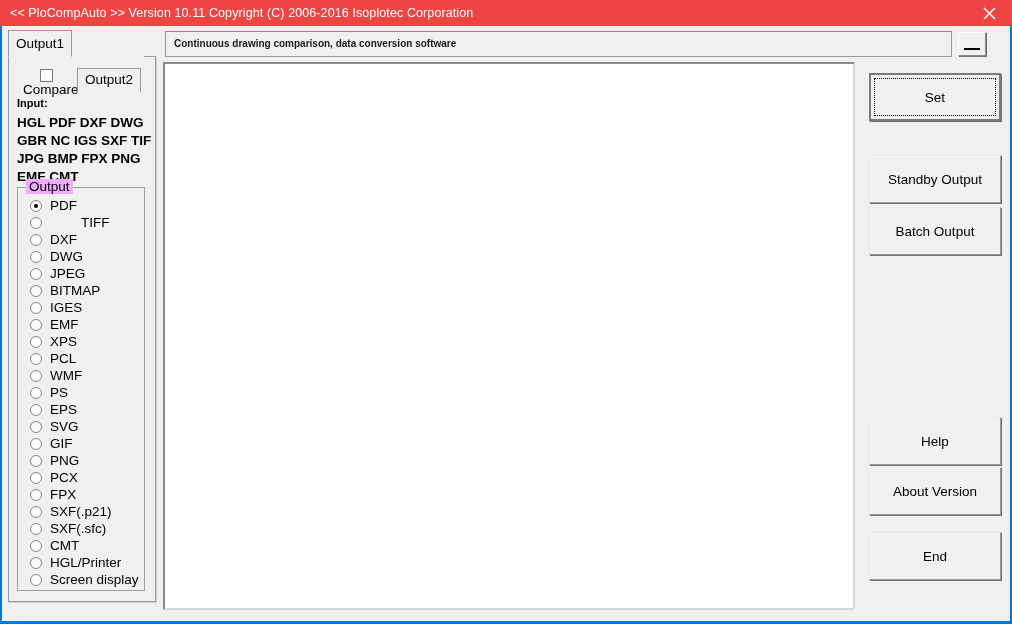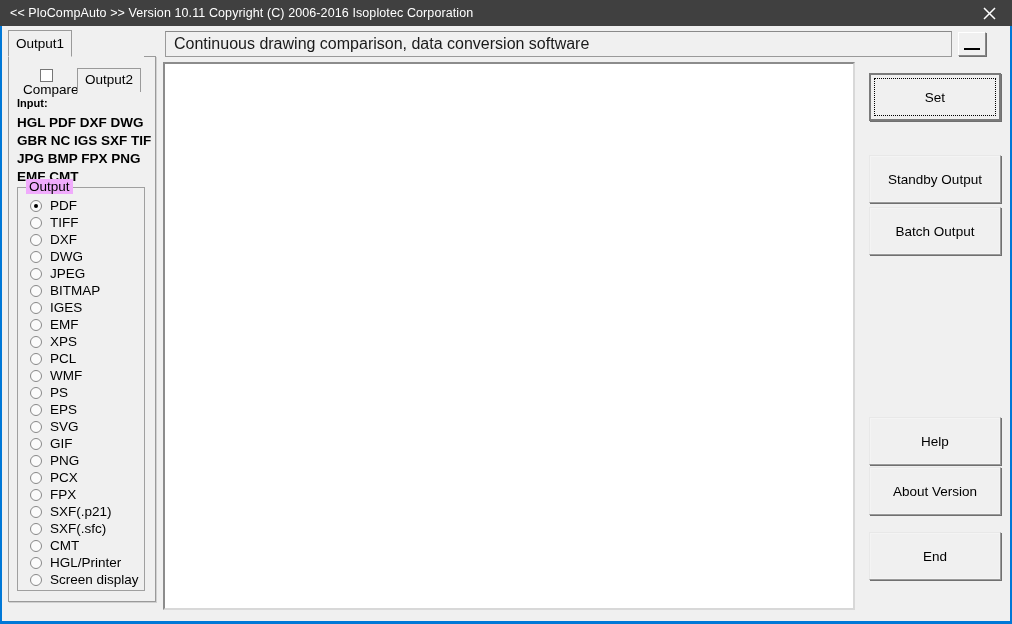--- a/index.html
+++ b/index.html
@@ -23,21 +23,21 @@
     border-left: 2px solid #0078d7;
     border-right: 2px solid #0078d7;
   }
   
   .titlebar {
     position: absolute;
     left: -2px;
     top: 0;
     width: 1012px;
     height: 26px;
-    background: #404040;
+    background: #ef4444;
     color: #ffffff;
     font-size: 12.5px;
     line-height: 26px;
     white-space: nowrap;
   }
   .titlebar .title-text {
     position: absolute;
     left: 10px;
     top: 0;
     letter-spacing: 0.1px;
@@ -203,26 +203,27 @@
   .header-field {
     position: absolute;
     left: 163px;
     top: 31px;
     width: 787px;
     height: 26px;
     box-sizing: border-box;
     background: #f0f0f0;
     border: 1px solid #9a9a9a;
     border-top-color: #8a8a8a;
-    font-size: 16px;
+    font-size: 10px;
     color: #1a1a1a;
     line-height: 24px;
     padding: 0 8px;
     white-space: nowrap;
     overflow: hidden;
+    font-weight: bold;
   }
   .mini-btn {
     position: absolute;
     left: 956px;
     top: 32px;
     width: 28px;
     height: 24px;
     box-sizing: border-box;
     background: #f0f0f0;
     border: 1px solid #ffffff;
@@ -322,21 +323,21 @@
     <div class="fmt-line" style="top:94px;">JPG BMP FPX PNG</div>
     <div class="fmt-line" style="top:112px;">EMF CMT</div>
 
     <div class="groupbox">
       <span class="groupbox-title">Output</span>
 
       <div class="radio-row" style="top:9px;">
           <span class="radio checked"></span>
           <span>PDF</span>
         </div>
-      <div class="radio-row" style="top:26px;">
+      <div class="radio-row" style="top:26px;gap:31px;">
           <span class="radio"></span>
           <span>TIFF</span>
         </div>
       <div class="radio-row" style="top:43px;">
           <span class="radio"></span>
           <span>DXF</span>
         </div>
       <div class="radio-row" style="top:60px;">
           <span class="radio"></span>
           <span>DWG</span>

